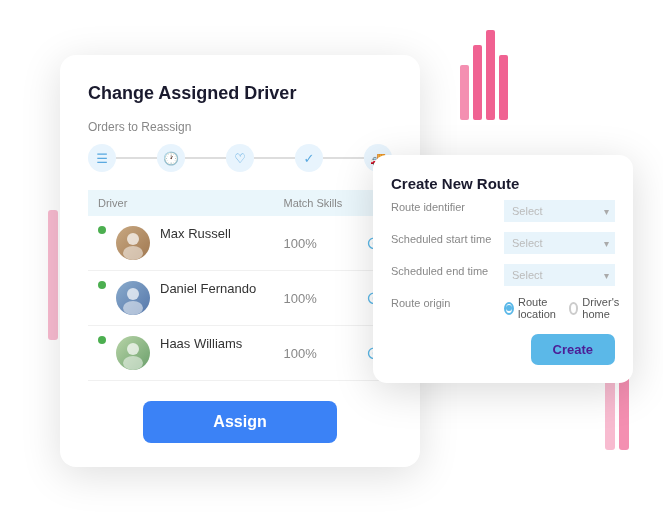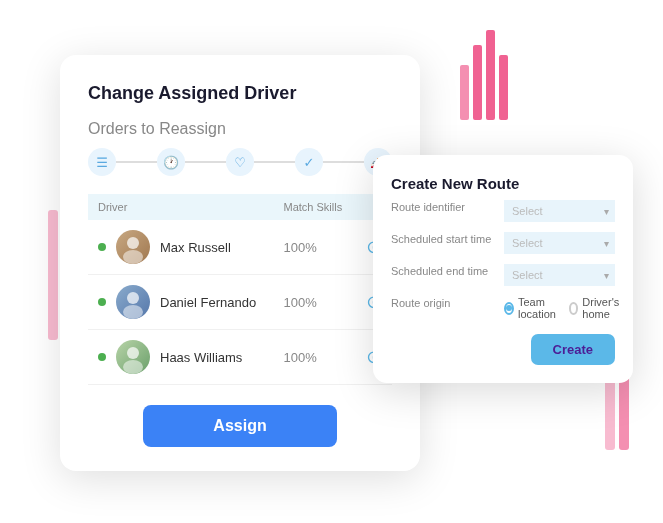--- a/index.html
+++ b/index.html
@@ -85,21 +85,21 @@
     }
 
     .card-title {
       font-size: 18px;
       font-weight: 700;
       color: #1a1a2e;
       margin-bottom: 16px;
     }
 
     .orders-label {
-      font-size: 16px;
+      font-size: 12px;
       color: #888;
       margin-bottom: 10px;
     }
 
     
     .steps {
       display: flex;
       align-items: center;
       gap: 0;
       margin-bottom: 18px;
@@ -144,21 +144,21 @@
     }
     .driver-table tbody tr td {
       padding: 10px 10px;
       font-size: 13px;
       color: #333;
       vertical-align: middle;
     }
 
     .driver-row-info {
       display: flex;
-      align-items: center;
+      align-items: flex-start;
       gap: 10px;
     }
     .driver-dot {
       width: 8px;
       height: 8px;
       border-radius: 50%;
       background: #4caf50;
       flex-shrink: 0;
     }
     .driver-avatar {
@@ -460,21 +460,21 @@
         <option>Select</option>
       </select>
     </div>
   </div>
 
   <div class="form-row">
     <span class="form-label">Route origin</span>
     <div class="radio-group">
       <label class="radio-label">
         <div class="radio-dot checked"></div>
-        <span>Team location</span>
+        <span>Route location</span>
       </label>
       <label class="radio-label">
         <div class="radio-dot unchecked"></div>
         <span>Driver's home</span>
       </label>
     </div>
   </div>
 
   <div class="create-btn-wrap">
     <button class="create-btn">Create</button>

